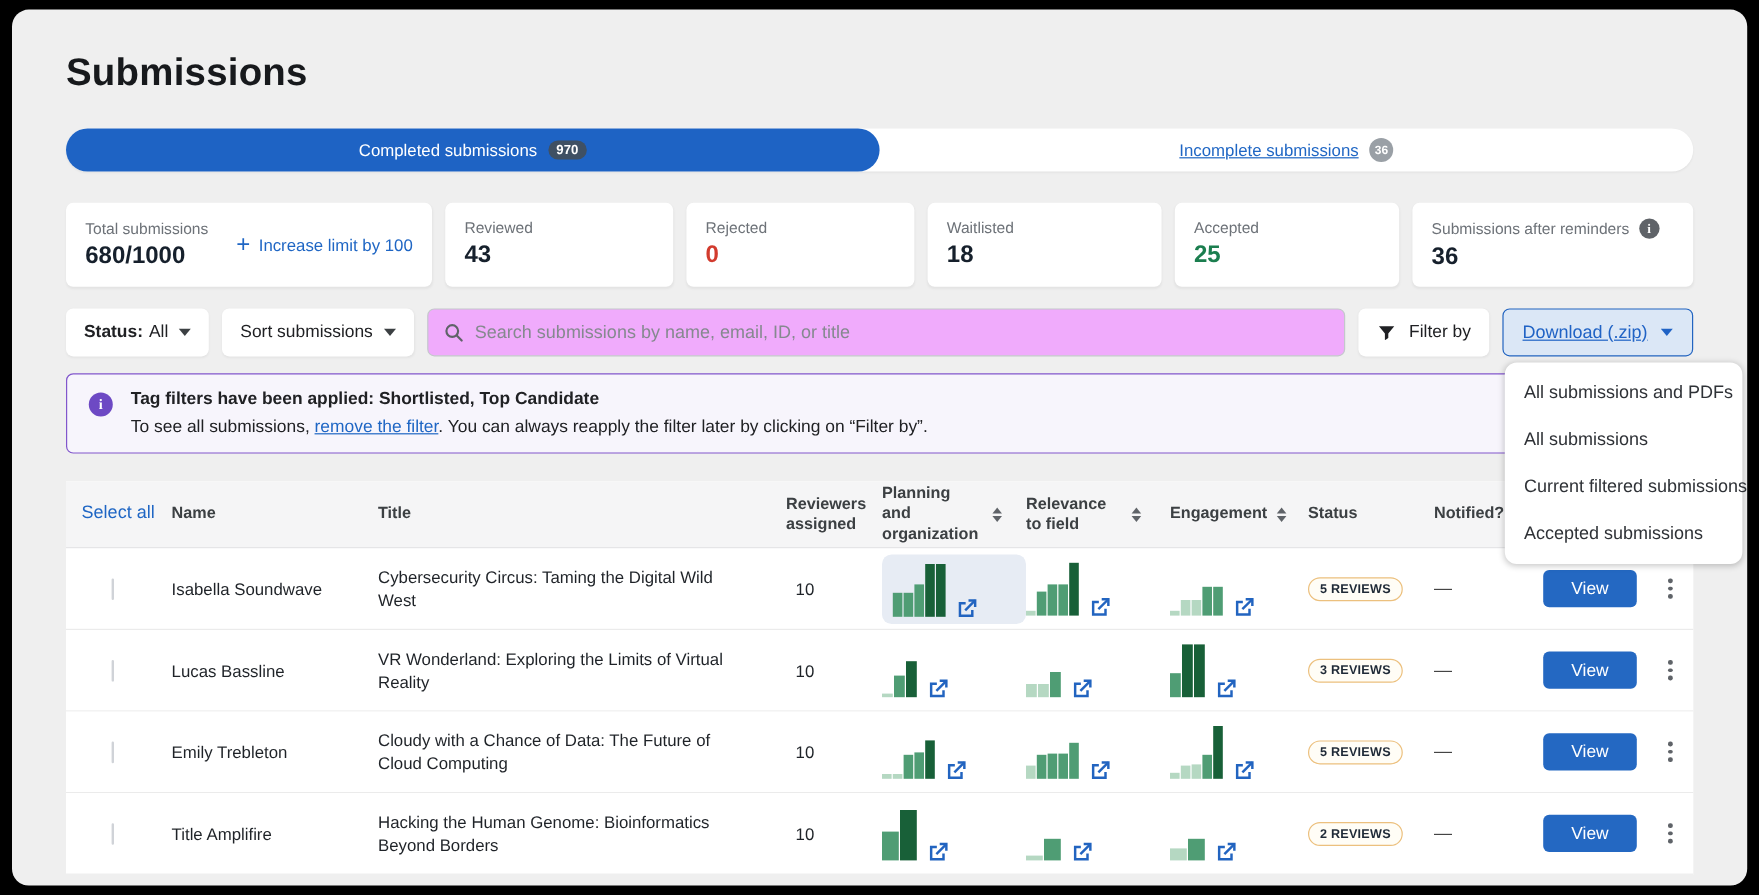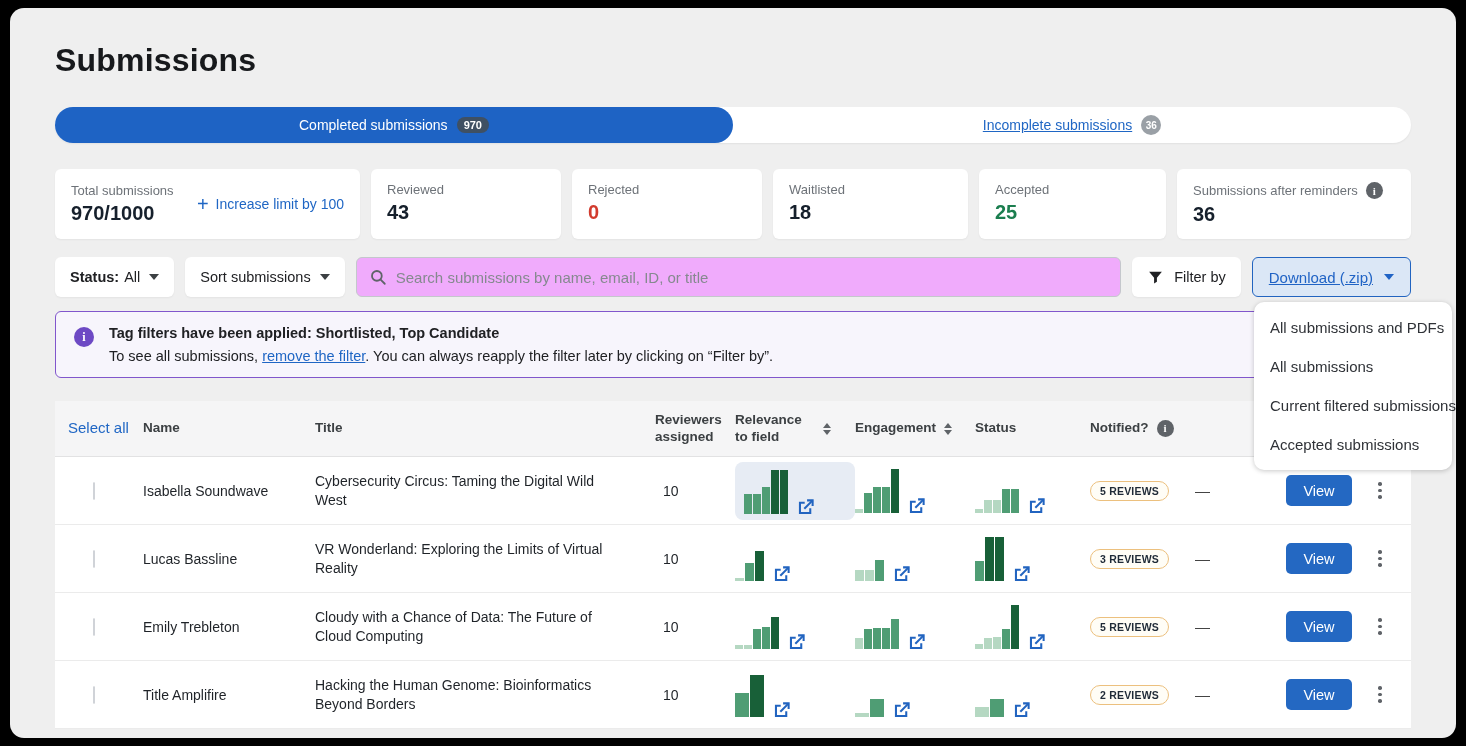--- a/index.html
+++ b/index.html
@@ -66,21 +66,21 @@
   .cell-title { padding-right:26px; line-height:1.35; }
   .cell-reviewers { padding-left:8px; }
   .chart { display:flex; align-items:flex-end; gap:8px; }
   .chart .bars { display:flex; align-items:flex-end; gap:1px; height:44px; }
   .chart .bar { display:block; }
   .chart .ext { line-height:0; transform:translateY(3px); cursor:pointer; }
   .chart.hl { background:#e7ecf4; border-radius:8px; padding:8px 9px 6px 9px; }
   .status-badge { display:inline-block; border:1px solid #ecc07e; background:#fffdf6; color:#1f2a37; font-size:10.5px; font-weight:700; padding:3px 9px; border-radius:11px; letter-spacing:.2px; white-space:nowrap; }
   .notified { color:#444; font-size:15px; }
   .actions { display:flex; align-items:center; gap:22px; padding-left:6px; }
-  .view-btn { width:66px; height:31px; background:#2468c2; color:#fff; border:none; border-radius:5px; font-size:14.5px; font-family:"Liberation Sans", sans-serif; cursor:pointer; }
+  .view-btn { width:78px; height:31px; background:#2468c2; color:#fff; border:none; border-radius:5px; font-size:14.5px; font-family:"Liberation Sans", sans-serif; cursor:pointer; }
   .kebab { display:flex; flex-direction:column; gap:3px; cursor:pointer; padding:4px; }
   .kebab i { width:3.5px; height:3.5px; border-radius:50%; background:#5f6368; display:block; }
 
   
   .menu { position:absolute; top:294px; right:4px; width:198px; background:#fff; box-shadow:0 1px 5px rgba(0,0,0,.22); z-index:20; padding:6px 0; border-radius:10px; }
   .menu-item { padding:11px 16px; font-size:15px; color:#2f3237; cursor:pointer; white-space:nowrap; }
 </style>
 </head>
 <body>
 
@@ -97,21 +97,21 @@
       <div class="tab tab-incomplete">
         <span class="tab-link">Incomplete submissions</span>
         <span class="badge-gray">36</span>
       </div>
     </div>
 
     <div class="stats" id="stats-row">
         <div class="card">
           <div>
             <div class="card-label">Total submissions</div>
-            <div class="card-value">970/1000</div>
+            <div class="card-value">680/1000</div>
           </div>
           <div class="increase-link">
             <span class="plus">+</span>
             <span>Increase limit by 100</span>
           </div>
         </div>
         <div class="card">
           <div>
             <div class="card-label">Reviewed</div>
             <div class="card-value">43</div>
@@ -184,20 +184,27 @@
       </div>
     </div>
 
     <div class="table">
       <div class="t-grid t-head">
         <div class="hcell select-all">Select all</div>
         <div class="hcell">Name</div>
         <div class="hcell">Title</div>
         <div class="hcell">Reviewers assigned</div>
         <div class="hcell">
+          <span style="max-width:84px;">Planning and organization</span>
+          <span class="sort-icon">
+              <i class="up"></i>
+              <i class="dn"></i>
+            </span>
+        </div>
+        <div class="hcell">
           <span style="max-width:80px;">Relevance to field</span>
           <span class="sort-icon">
               <i class="up"></i>
               <i class="dn"></i>
             </span>
         </div>
         <div class="hcell">
           <span>Engagement</span>
           <span class="sort-icon">
               <i class="up"></i>

